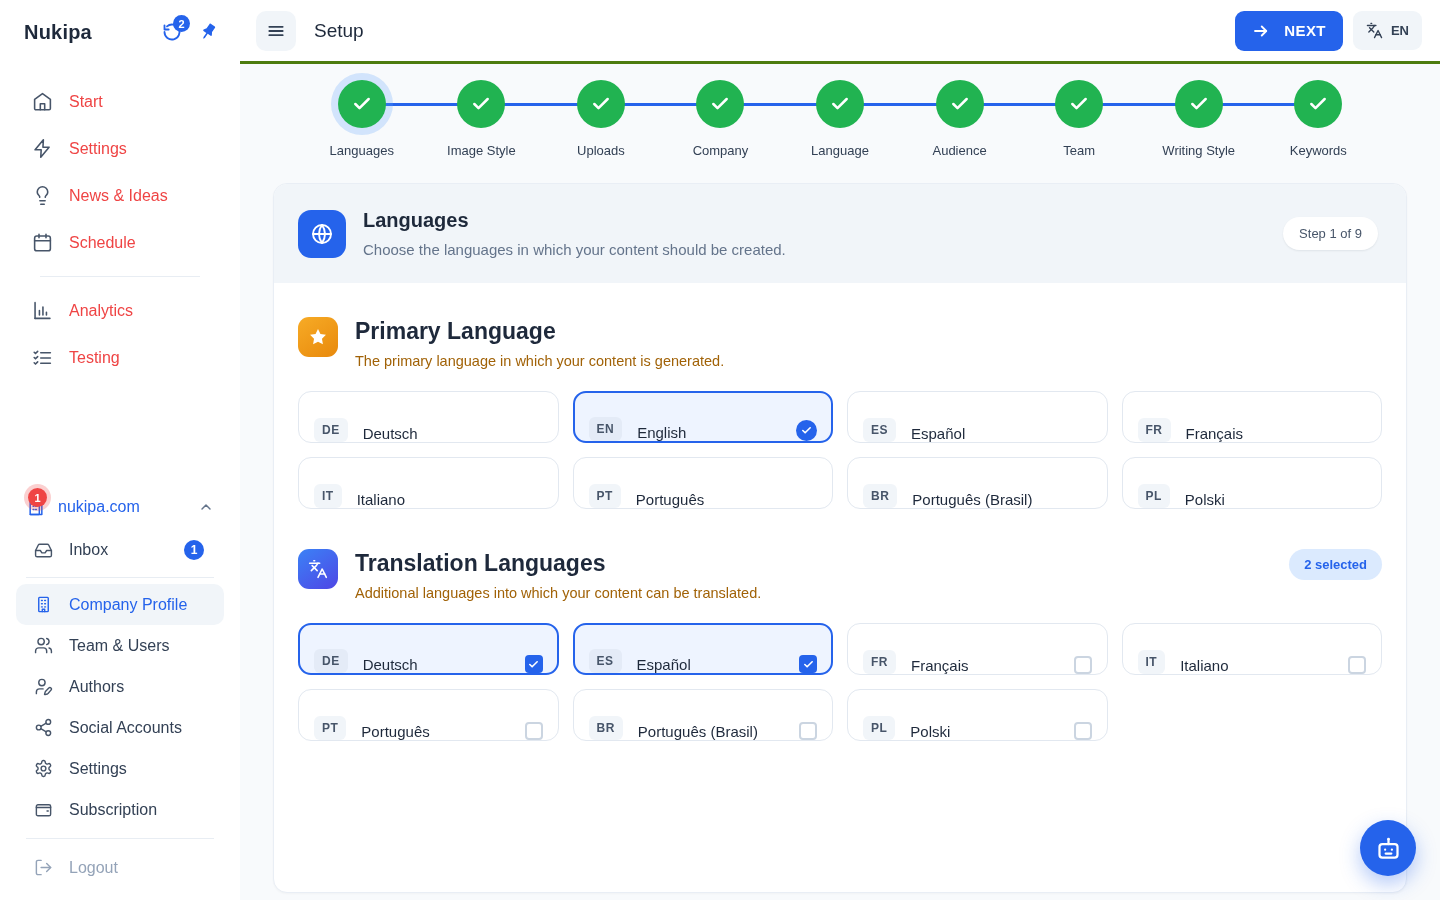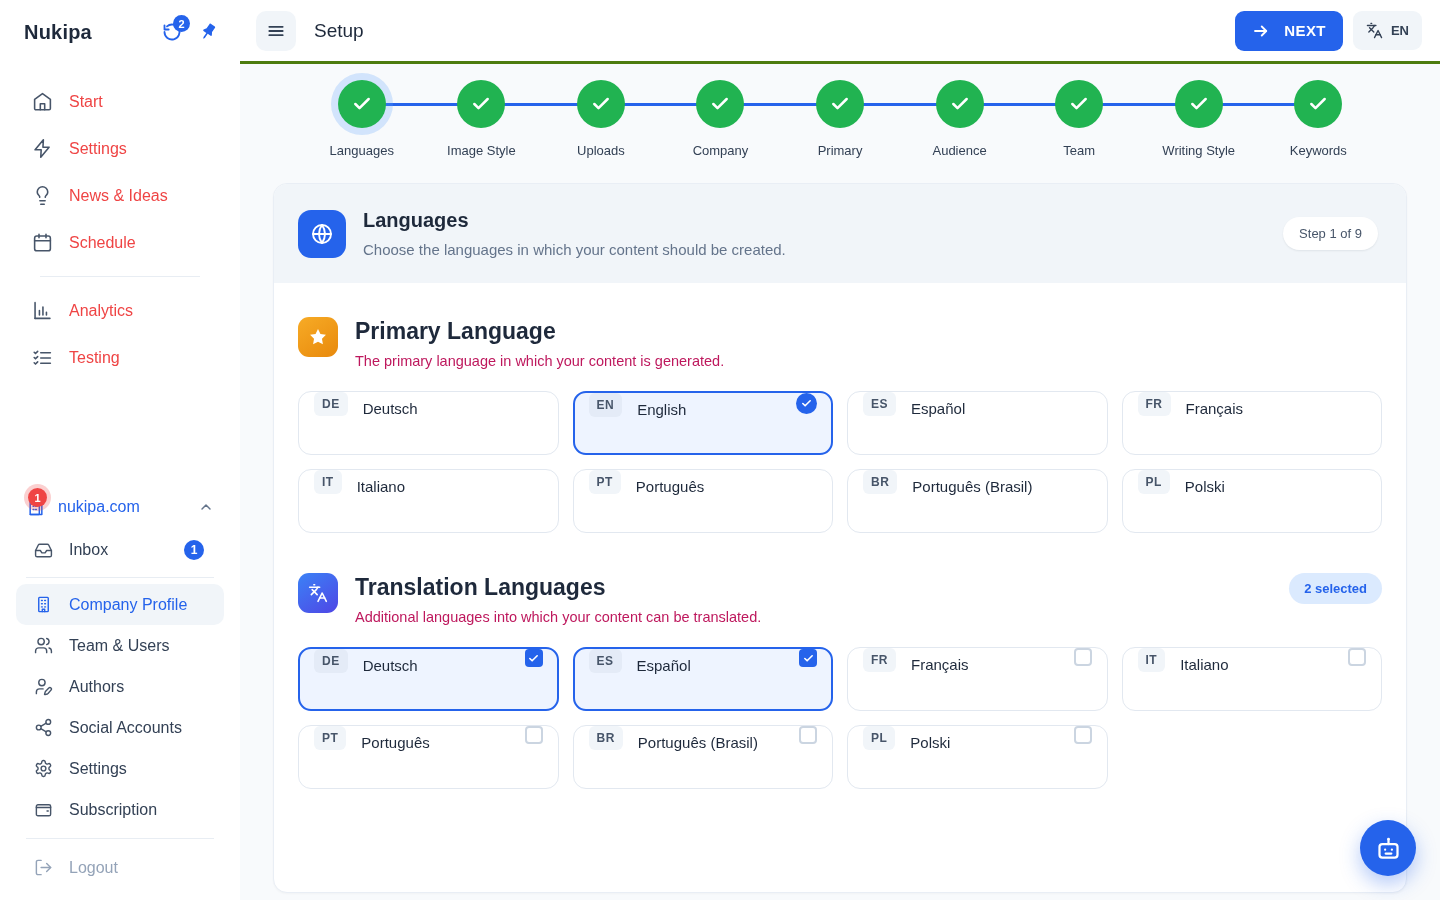--- a/index.html
+++ b/index.html
@@ -69,25 +69,25 @@
   .step-pill { margin-left:auto; background:#fff; border-radius:999px; padding:9px 16px; font-size:13px; color:#475569; box-shadow:0 1px 2px rgba(15,23,42,.08); white-space:nowrap; }
 
   .card-body { padding:34px 24px; }
   .section-head { display:flex; align-items:flex-start; }
   .section-icon { width:40px; height:40px; border-radius:11px; color:#fff; display:flex; align-items:center; justify-content:center; flex:none; }
   .section-icon.star { background:linear-gradient(145deg,#f7ab26,#e8890c); }
   .section-icon.translate { background:linear-gradient(145deg,#3b82f6,#4f46e5); }
   .section-icon svg { width:20px; height:20px; }
   .section-text { margin-left:17px; }
   .section-title { font-size:23px; font-weight:700; color:#1e293b; margin-top:1px; }
-  .section-sub { font-size:14.5px; color:#be185d; margin-top:8px; }
+  .section-sub { font-size:14.5px; color:#a16207; margin-top:8px; }
   .selected-pill { margin-left:auto; background:#dbeafe; color:#2563eb; font-size:13px; font-weight:600; border-radius:999px; padding:8px 15px; white-space:nowrap; }
 
   .lang-grid { display:grid; grid-template-columns:repeat(4,1fr); gap:14px; margin:22px 0 40px; }
-  .lang-card { height:64px; background:#fff; border:1px solid #e2e8f0; border-radius:13px; display:flex; align-items:flex-start; padding:0 15px; gap:15px; cursor:pointer; }
+  .lang-card { height:52px; background:#fff; border:1px solid #e2e8f0; border-radius:13px; display:flex; align-items:flex-end; padding:0 15px; gap:15px; cursor:pointer; }
   .lang-card.selected { border:2px solid #2563eb; background:#eef4ff; padding:0 14px; }
   .lang-code { background:#f1f5f9; color:#475569; font-size:12px; font-weight:700; letter-spacing:.5px; border-radius:6px; padding:5px 8px; flex:none; }
   .lang-card.selected .lang-code { background:#e4ebf7; }
   .lang-label { font-size:15px; color:#1e293b;margin-top:8px; }
   .check-circle { margin-left:auto; width:21px; height:21px; border-radius:50%; background:#2563eb; color:#fff; display:flex; align-items:center; justify-content:center; flex:none; }
   .check-circle svg { width:11px; height:11px; }
   .checkbox { margin-left:auto; width:18px; height:18px; border:2px solid #cbd5e1; border-radius:4px; background:#fff; flex:none; }
   .checkbox.checked { border:none; background:#2563eb; color:#fff; display:flex; align-items:center; justify-content:center; }
   .checkbox.checked svg { width:11px; height:11px; }
 
@@ -365,21 +365,21 @@
       <span class="step-label">Company</span>
     </div>
     <div class="step">
       <span class="step-circle">
           <span>
             <svg viewBox="0 0 24 24" fill="none" stroke="currentColor" stroke-width="3" stroke-linecap="round" stroke-linejoin="round">
               <path d="M20 6 9 17l-5-5"></path>
             </svg>
           </span>
         </span>
-      <span class="step-label">Primary</span>
+      <span class="step-label">Language</span>
     </div>
     <div class="step">
       <span class="step-circle">
           <span>
             <svg viewBox="0 0 24 24" fill="none" stroke="currentColor" stroke-width="3" stroke-linecap="round" stroke-linejoin="round">
               <path d="M20 6 9 17l-5-5"></path>
             </svg>
           </span>
         </span>
       <span class="step-label">Audience</span>

